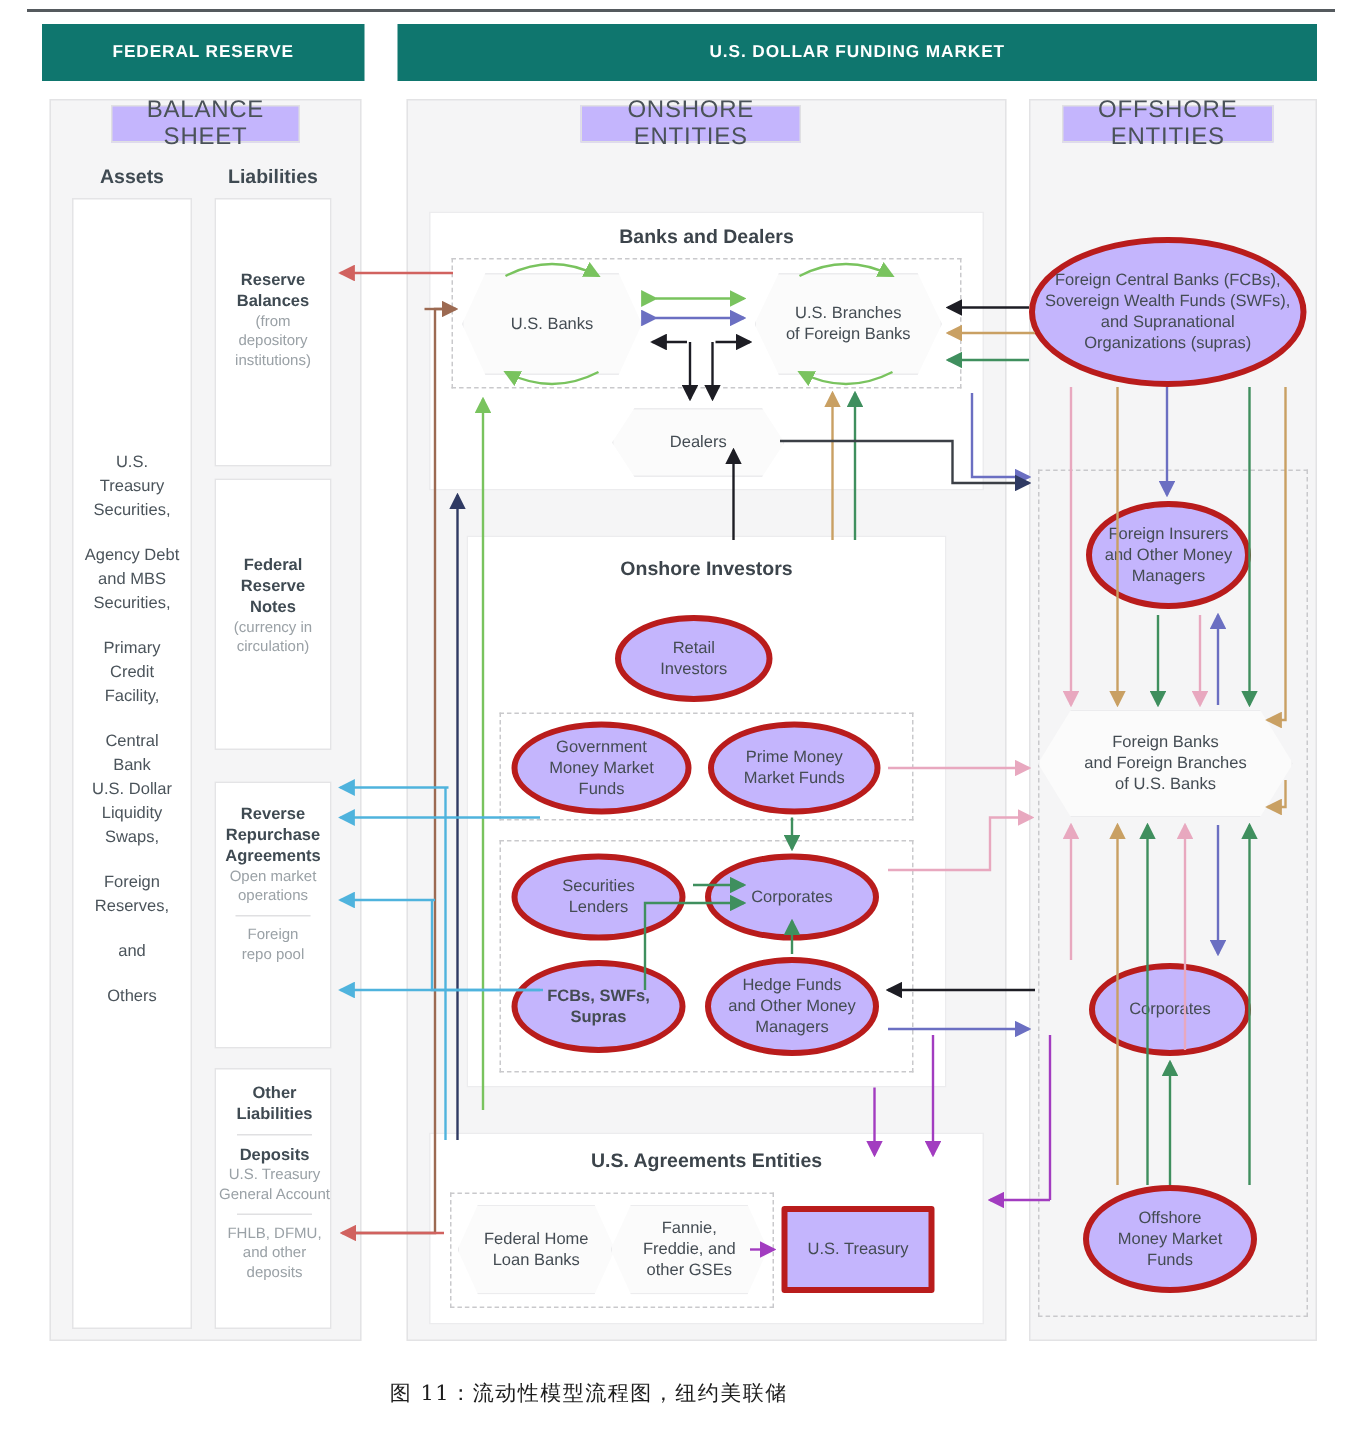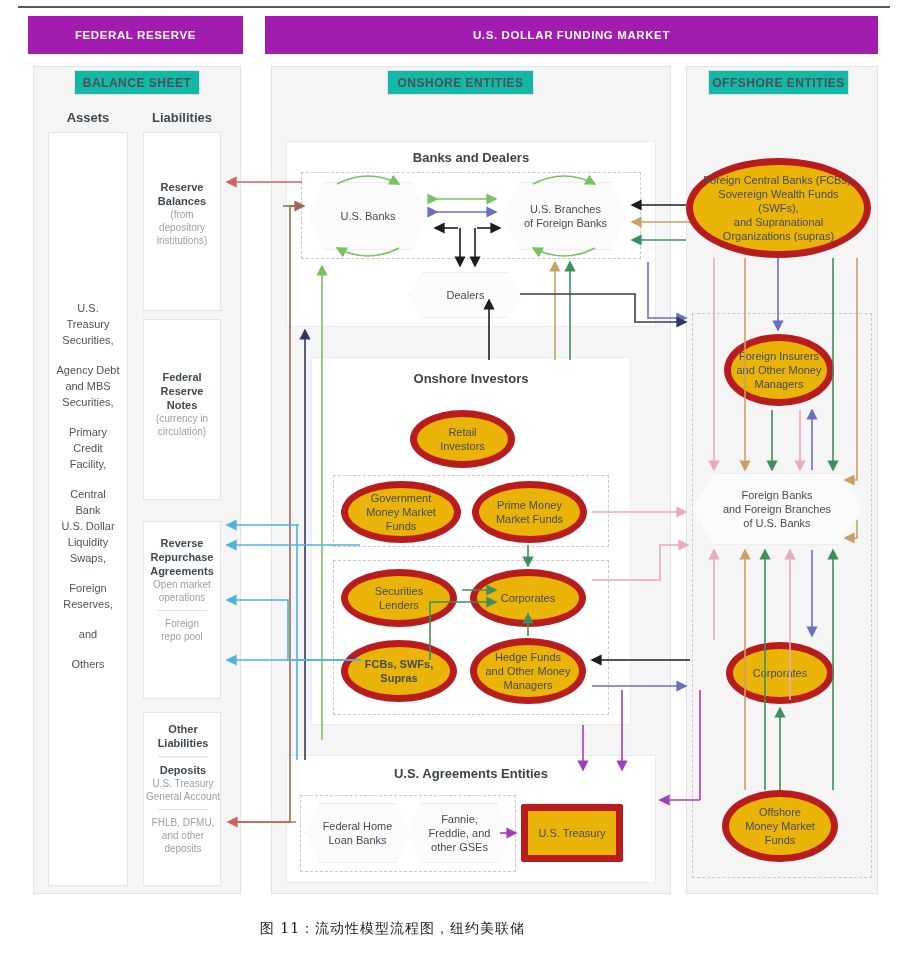--- a/index.html
+++ b/index.html
@@ -17,21 +17,21 @@
   }
   #topline {
     position: absolute;
     left: 18px; top: 6px; width: 872px; height: 2px;
     background: #555a5e;
   }
 
   
   .hdrbar {
     position: absolute;
-    background: #a21caf;
+    background: #0f766e;
     color: #ffffff;
     font-weight: bold;
     font-size: 11.5px;
     letter-spacing: 0.6px;
     display: flex; align-items: center; justify-content: center;
     text-align: center;
   }
   #hdr-fed   { left: 28px;  top: 16px; width: 215px; height: 38px; }
   #hdr-usd   { left: 265px; top: 16px; width: 613px; height: 38px; }
 
@@ -41,25 +41,25 @@
     background: #f5f5f6;
     border: 1px solid #e3e3e5;
   }
   #panel-fed  { left: 33px;  top: 66px;  width: 208px; height: 828px; }
   #panel-on   { left: 271px; top: 66px;  width: 400px; height: 828px; }
   #panel-off  { left: 686px; top: 66px;  width: 192px; height: 828px; }
 
   
   .tablabel {
     position: absolute;
-    background: #14b8a6;
+    background: #c4b5fd;
     border: 1px solid #e0e0e2;
     color: #4a5258;
-    font-weight: bold;
-    font-size: 12px;
+    font-weight: normal;
+    font-size: 16px;
     letter-spacing: 0.5px;
     height: 25px;
     display: flex; align-items: center; justify-content: center;
     text-align: center;
     z-index: 6;
   }
   #tab-bs   { left: 74px;  top: 70px; width: 126px; }
   #tab-on   { left: 387px; top: 70px; width: 147px; }
   #tab-off  { left: 708px; top: 70px; width: 141px; }
 
@@ -139,22 +139,22 @@
   }
   #d-banks  { left: 301px; top: 172px; width: 340px; height: 87px; }
   #d-mmf    { left: 333px; top: 475px; width: 276px; height: 72px; }
   #d-inv2   { left: 333px; top: 560px; width: 276px; height: 155px; }
   #d-gov    { left: 300px; top: 795px; width: 216px; height: 77px; }
   #d-offshore { left: 692px; top: 313px; width: 180px; height: 565px; }
 
   
   .node {
     position: absolute;
-    background: #eab308;
-    border: 7px solid #b91c1c;
+    background: #c4b5fd;
+    border: 4px solid #b91c1c;
     display: flex; align-items: center; justify-content: center;
     text-align: center;
     color: #444c53;
     font-size: 11px;
     line-height: 14px;
     z-index: 8;
     padding: 2px 4px;
   }
   .hex {
     clip-path: polygon(13% 0%, 87% 0%, 100% 50%, 87% 100%, 13% 100%, 0% 50%);

